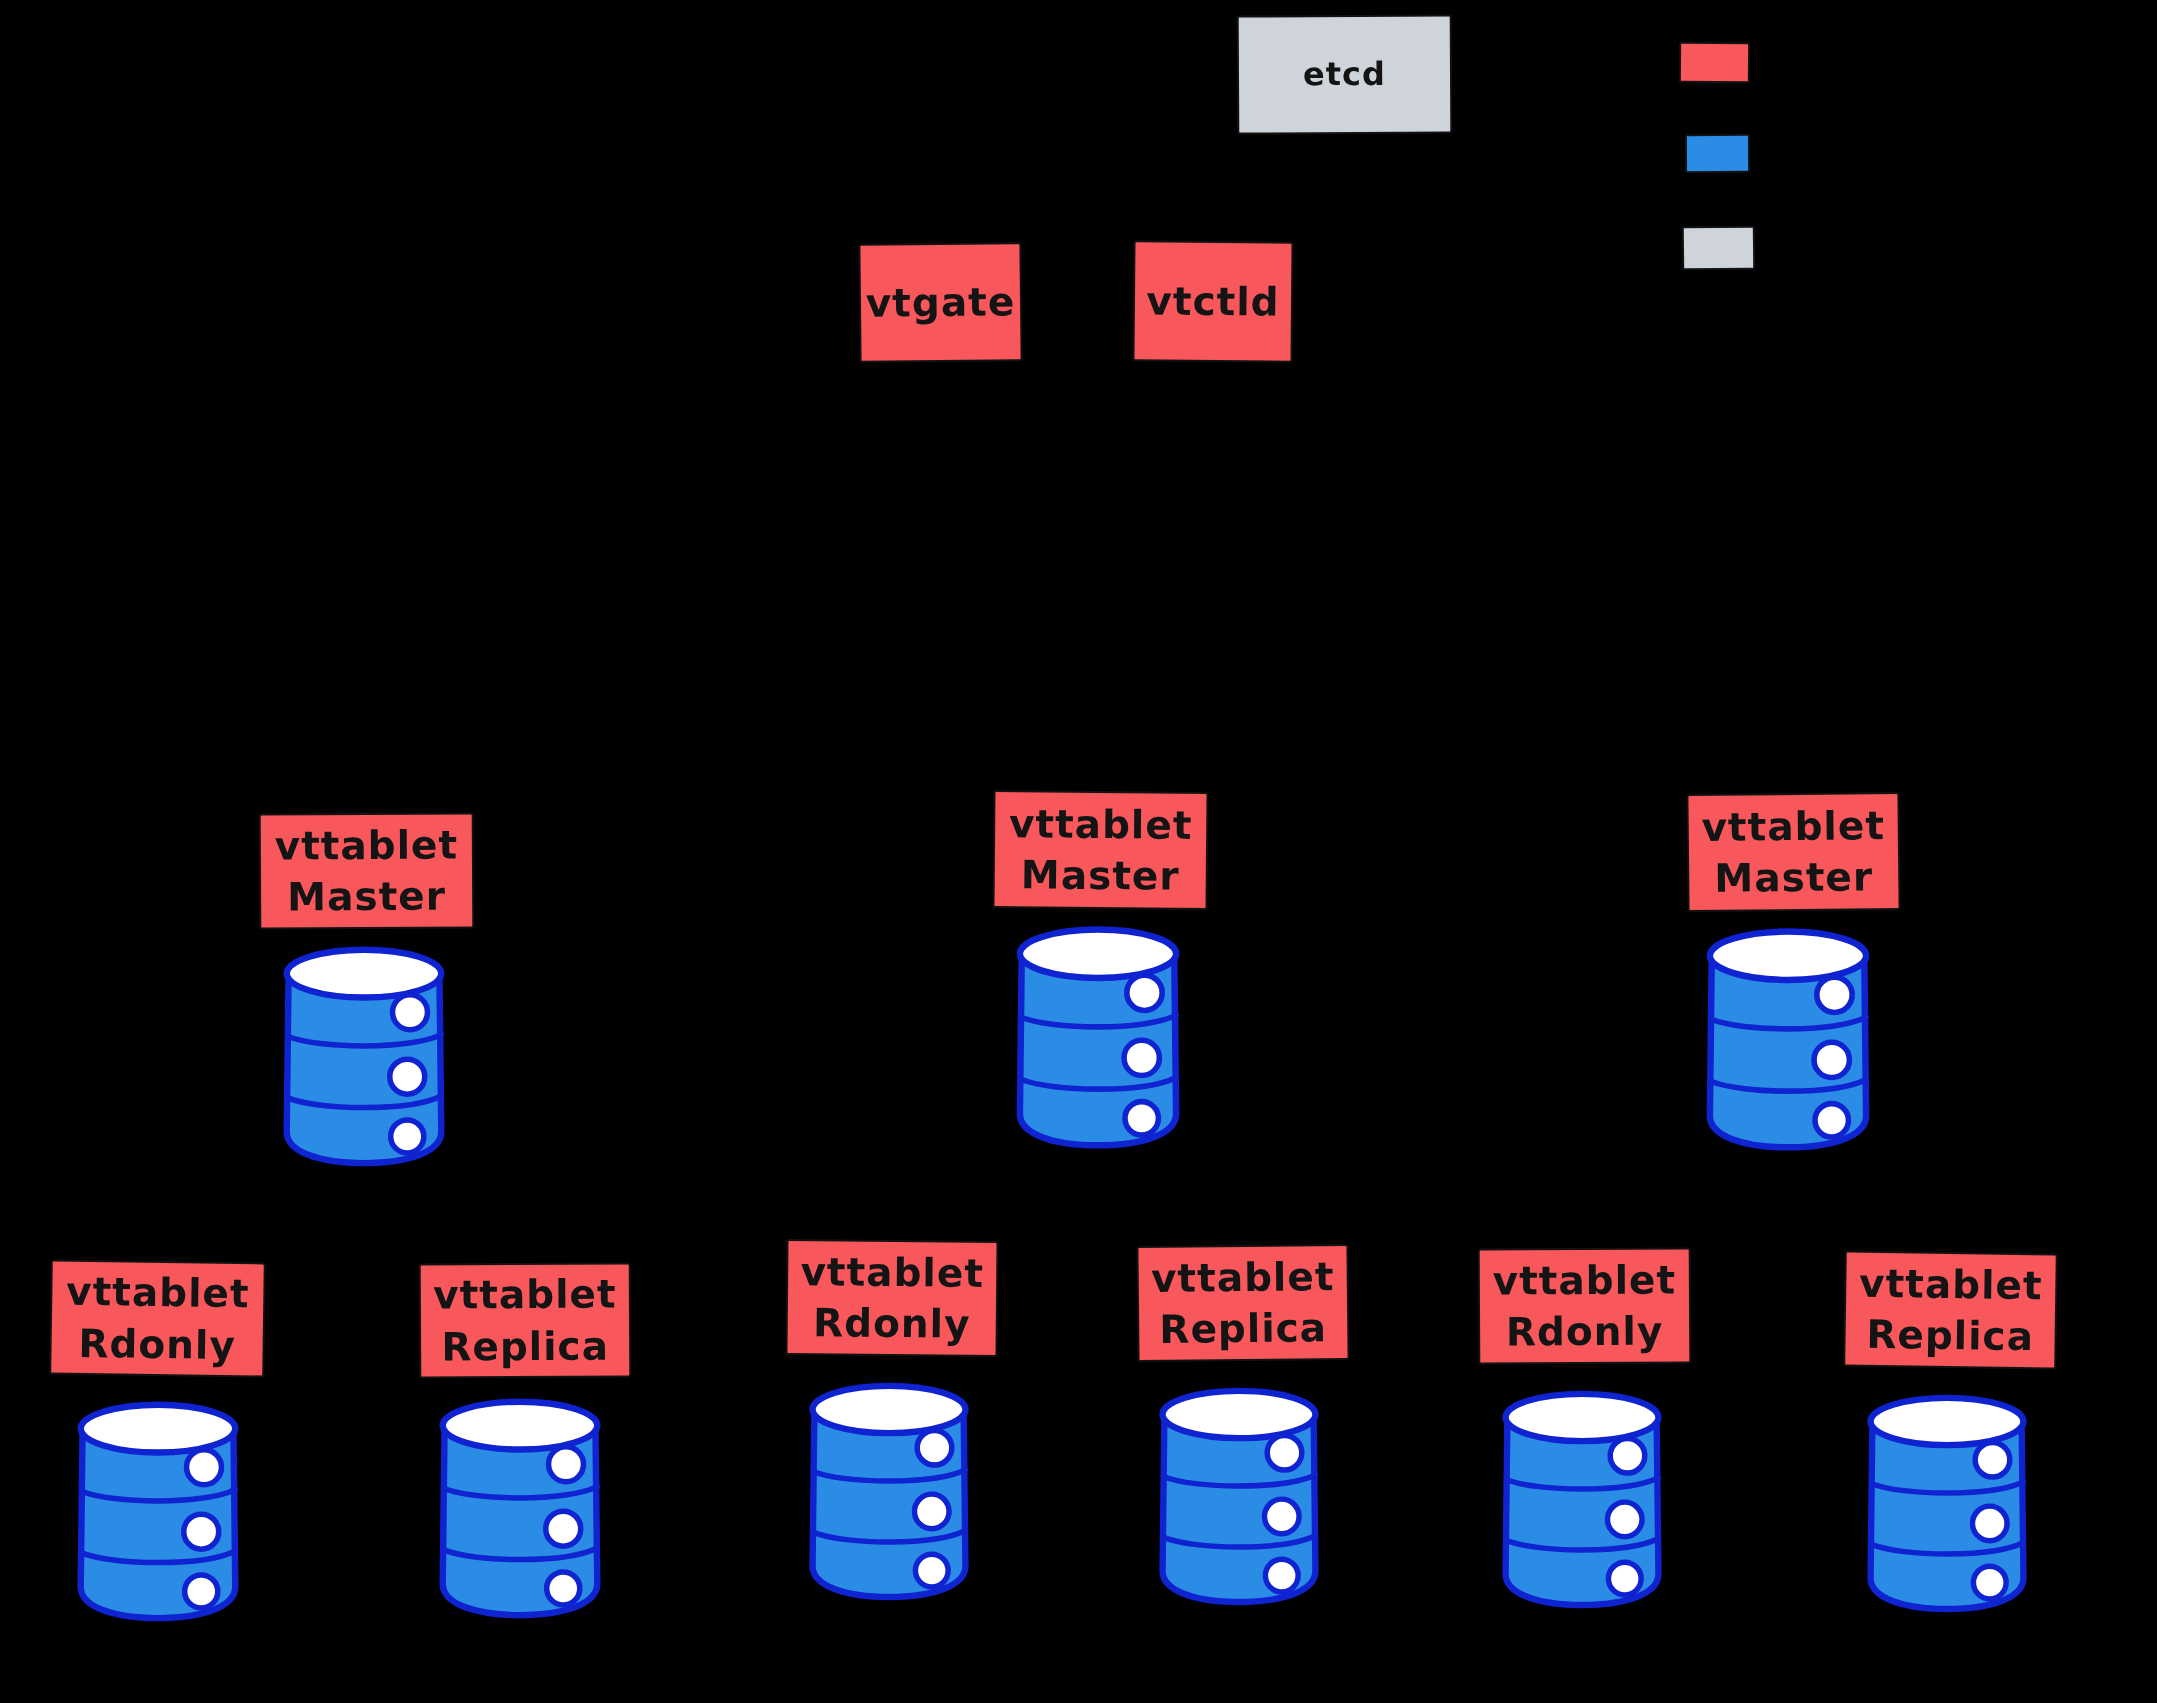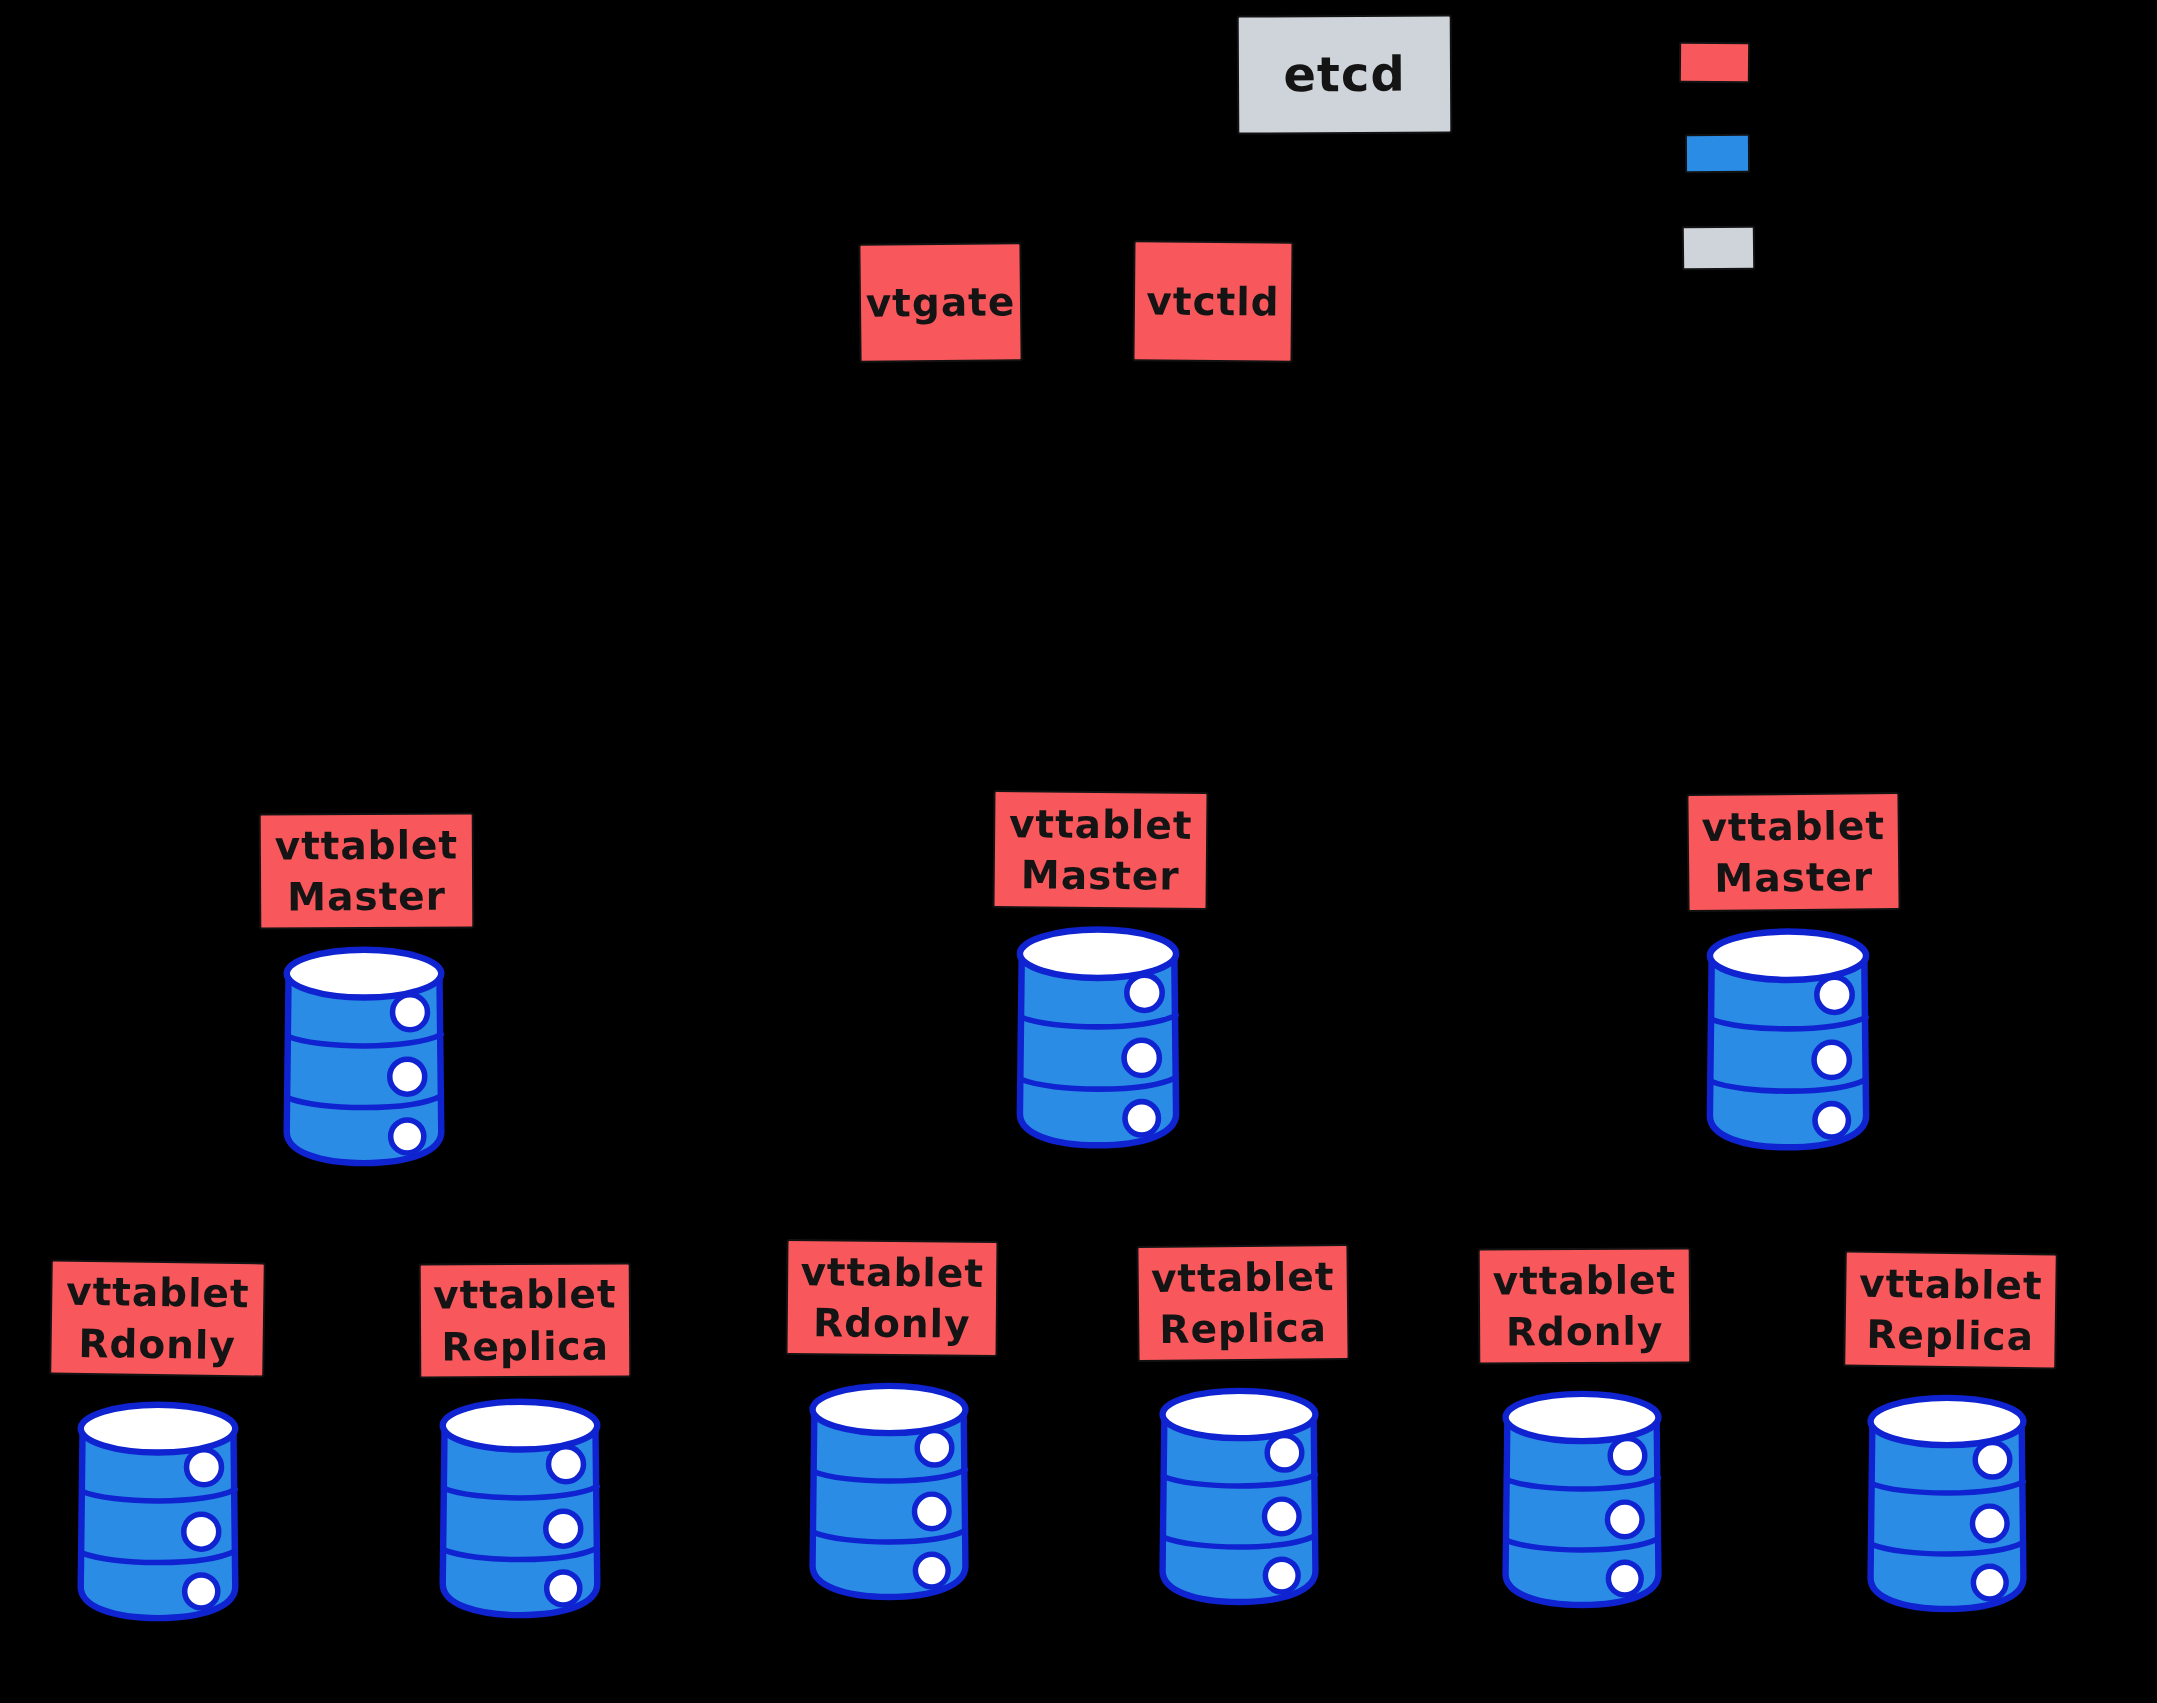--- a/index.html
+++ b/index.html
@@ -19,21 +19,21 @@
   }
   .node-label{
     color:var(--label-text,#141414);
     font-weight:700;
     font-size:39px;
     line-height:1.32;
     text-align:center;
     white-space:pre-line;
     letter-spacing:1px;
   }
-  .node-label.small{font-size:48px;}
+  .node-label.small{font-size:32px;}
   .swatch{
     position:absolute;
     border:2.9px solid #121212;
     border-radius:1.9px;
     box-sizing:border-box;
   }
   .db{position:absolute;display:block;}
   
   .rot-a{transform:rotate(-0.6deg);}
   .rot-b{transform:rotate(0.5deg);}

